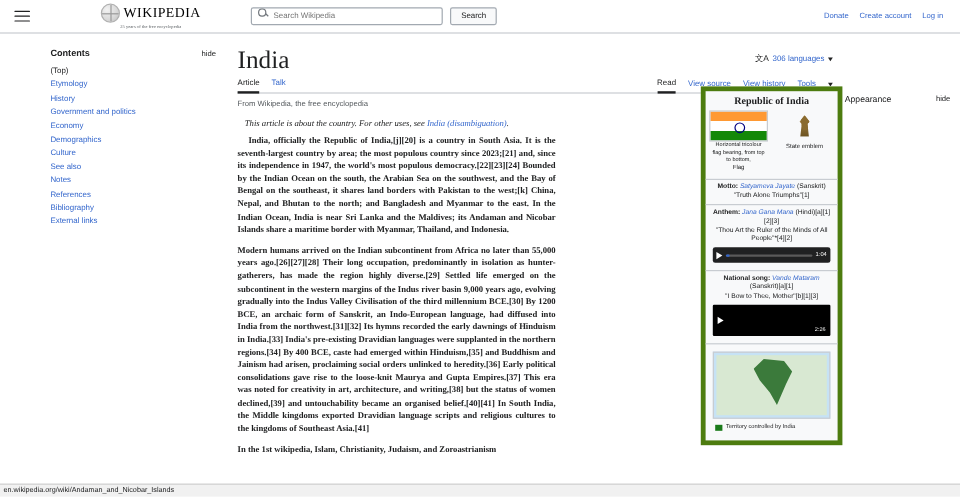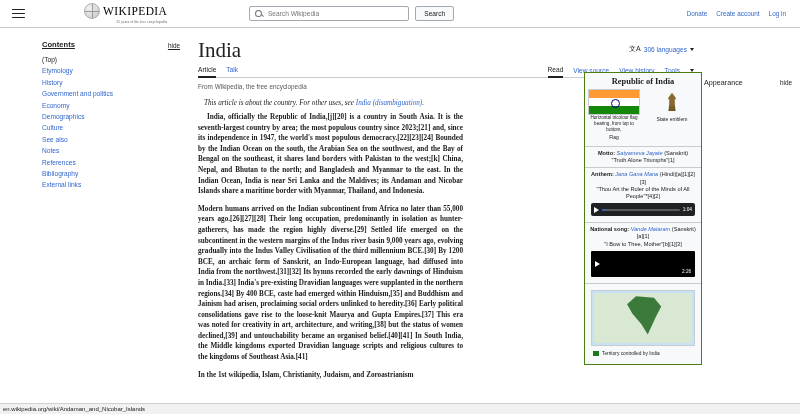--- a/index.html
+++ b/index.html
@@ -22,37 +22,37 @@
     display:flex; align-items:center;
     padding: 0 8px;
     background:#fff;
     position:relative;
   }
   #hamburger { width:18px; height:18px; display:flex; flex-direction:column; justify-content:center; gap:2.5px; margin-left:4px; cursor:pointer;}
   #hamburger span { display:block; height:1.6px; background:#202122; border-radius:1px; }
   #hamburger span:nth-child(1){width:13px;}
   #hamburger span:nth-child(2){width:13px;}
   #hamburger span:nth-child(3){width:13px;}
-  #logo-wrap { margin-left:54px; display:flex; flex-direction:column; align-items:flex-end; }
+  #logo-wrap { margin-left:54px; display:flex; flex-direction:column; align-items:center; }
   #logo-row { display:flex; align-items:center; gap:3px; }
   .globe {
     width:16px; height:16px; border-radius:50%;
     background:
       radial-gradient(circle at 30% 30%, #f2f2f2 0%, #d8d8d8 60%, #bdbdbd 100%);
     border:0.5px solid #b0b0b0;
     position:relative; overflow:hidden;
   }
   .globe:before{content:"";position:absolute;left:50%;top:0;width:0.6px;height:100%;background:#9a9a9a;}
   .globe:after{content:"";position:absolute;top:50%;left:0;height:0.6px;width:100%;background:#9a9a9a;}
   .wordmark { font-family:"Liberation Serif", serif; font-size:11.5px; letter-spacing:0.4px; color:#000; }
   .tagline { font-size:3.6px; color:#54595d; letter-spacing:0.1px; margin-top:0.5px; }
   #search-area { margin-left:42px; display:flex; align-items:center; gap:6px; }
   #searchbox {
     width:160px; height:15px; border:1px solid #a2a9b1; border-radius:2px;
-    display:flex; align-items:center; padding:0 5px; background:#fff;margin-left:40px;
+    display:flex; padding:0 5px; background:#fff;
   }
   .mag { width:7px; height:7px; border:1px solid #72777d; border-radius:50%; position:relative; margin-right:4px;}
   .mag:after{content:"";position:absolute;width:3px;height:1px;background:#72777d;transform:rotate(45deg);right:-3px;bottom:0.5px;}
   #searchbox input {
     border:0; outline:0; width:100%; font-size:6.6px; color:#54595d;
     font-family:"Liberation Sans", sans-serif; background:transparent;
   }
   #search-button {
     height:15px; padding:0 8px; border:1px solid #a2a9b1; border-radius:2px;
     background:#f8f9fa; font-size:6.6px; font-family:"Liberation Sans", sans-serif;
@@ -62,21 +62,21 @@
     font-family:"Liberation Sans", sans-serif; font-size:6.4px; }
   #header-right span { color:#3366cc; cursor:pointer; }
 
   
   #page { display:flex; height: calc(414px - 28px - 10px); }
   #left-col { width:192px; flex:0 0 192px; padding:12px 8px 0 8px; font-family:"Liberation Sans", sans-serif; }
   #content-col { flex:1 1 auto; padding:10px 10px 0 6px; position:relative; }
   #right-col { width:96px; flex:0 0 96px; padding:50px 8px 0 0; font-family:"Liberation Sans", sans-serif; }
 
   
-  #toc-head { display:flex; align-items:flex-end; justify-content:space-between; padding:0 4px 0 34px;text-decoration:underline; }
+  #toc-head { display:flex; align-items:flex-end; justify-content:space-between; padding:0 4px 0 34px; }
   #toc-title { font-size:7.6px; font-weight:bold; color:#202122; }
   .hide-btn { font-size:6.4px; color:#202122; cursor:pointer; display:flex; align-items:center; gap:2px;}
   .chev { width:0; height:0; border-left:2.6px solid transparent; border-right:2.6px solid transparent; border-top:3.2px solid #202122; }
   #toc-list { margin-top:5px; padding-left:34px; }
   #toc-list li { list-style:none; font-size:6.6px; line-height:11.4px; color:#3366cc; cursor:pointer; white-space:nowrap;}
   #toc-list li.top { color:#202122; font-weight:normal; }
   #toc-list { border-left:0; }
   ul { margin:0; padding:0; }
 
   
@@ -103,21 +103,21 @@
   #hatnote { font-style:italic; font-size:7.2px; margin-top:8px; padding-left:6px; }
 
   
   #article-body { margin-top:5px; width:265px; text-align:justify; line-height:10.6px; font-size:7.2px;font-weight:bold; }
   #article-body p { margin:0 0 7px 0; }
   #article-body p.indent { text-indent:9px; }
 
   
   #infobox {
     position:absolute; right:2px; top:44px; width:118px;
-    border:1px solid #4d7c0f; background:#f8f9fa;
+    border:4px solid #4d7c0f; background:#f8f9fa;
     font-family:"Liberation Sans", sans-serif; font-size:5.6px; color:#202122;
   }
   #ib-title { text-align:center; font-weight:bold; font-size:8.4px; padding:4px 2px 0; font-family:"Liberation Serif", serif;}
   #ib-native { text-align:center; font-size:7.2px; padding:1px 2px 4px; font-family:"Liberation Serif", serif;}
   #ib-flagrow { display:flex; }
   .ib-flagcell { width:50%; padding:3px; text-align:center; }
   .flag-img { width:100%; height:26px; border:0.5px solid #c8ccd1; display:block;
     background:linear-gradient(to bottom,#ff9933 0 33%, #ffffff 33% 66%, #138808 66% 100%); position:relative;}
   .flag-img:after{content:"";position:absolute;left:50%;top:50%;width:7px;height:7px;margin:-3.5px 0 0 -3.5px;border:0.8px solid #000080;border-radius:50%;}
   .emblem-img { width:100%; height:26px; display:block; background:#f8f9fa; position:relative; }

